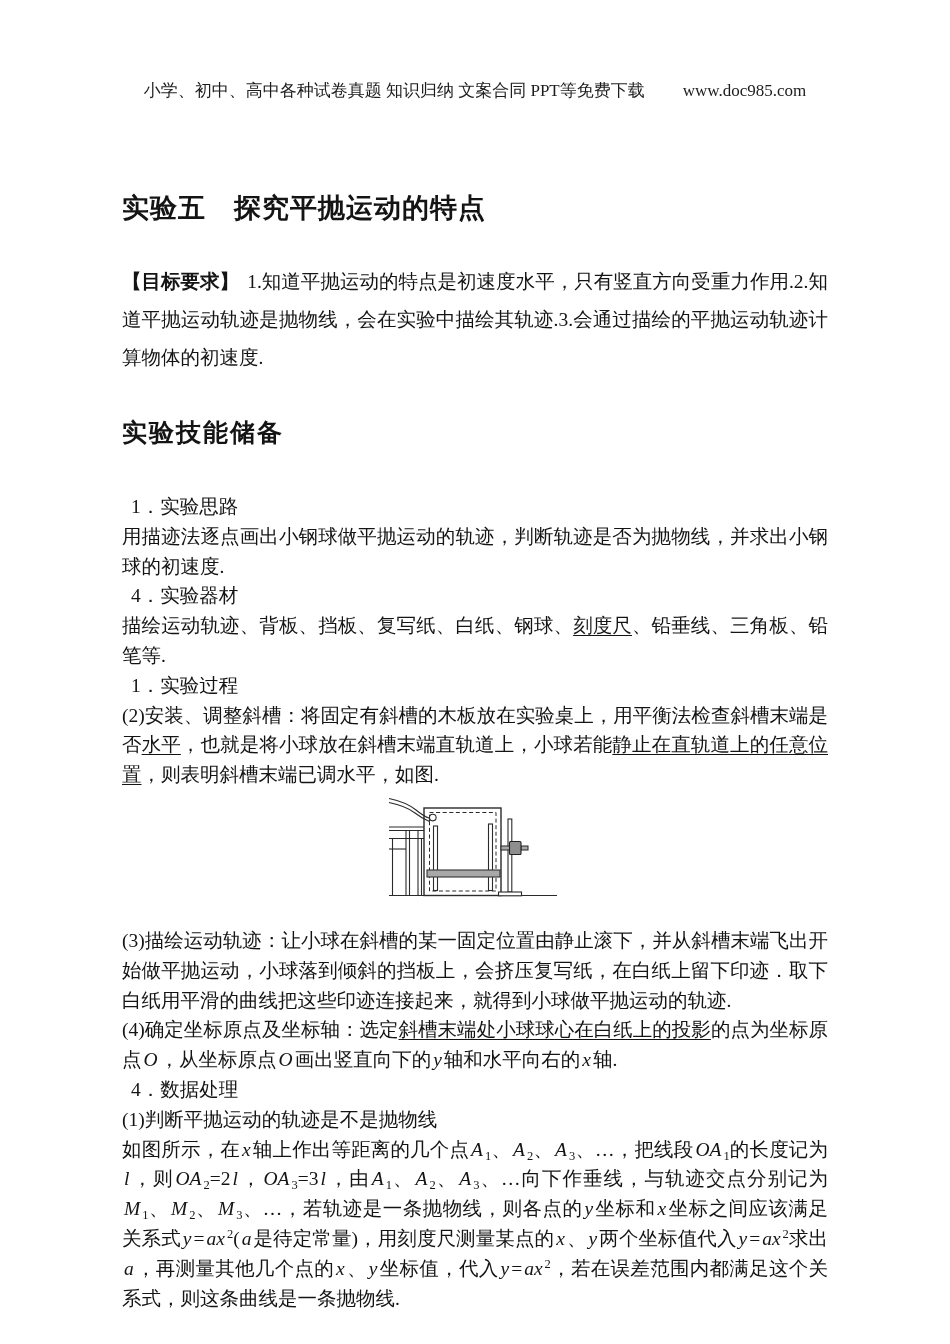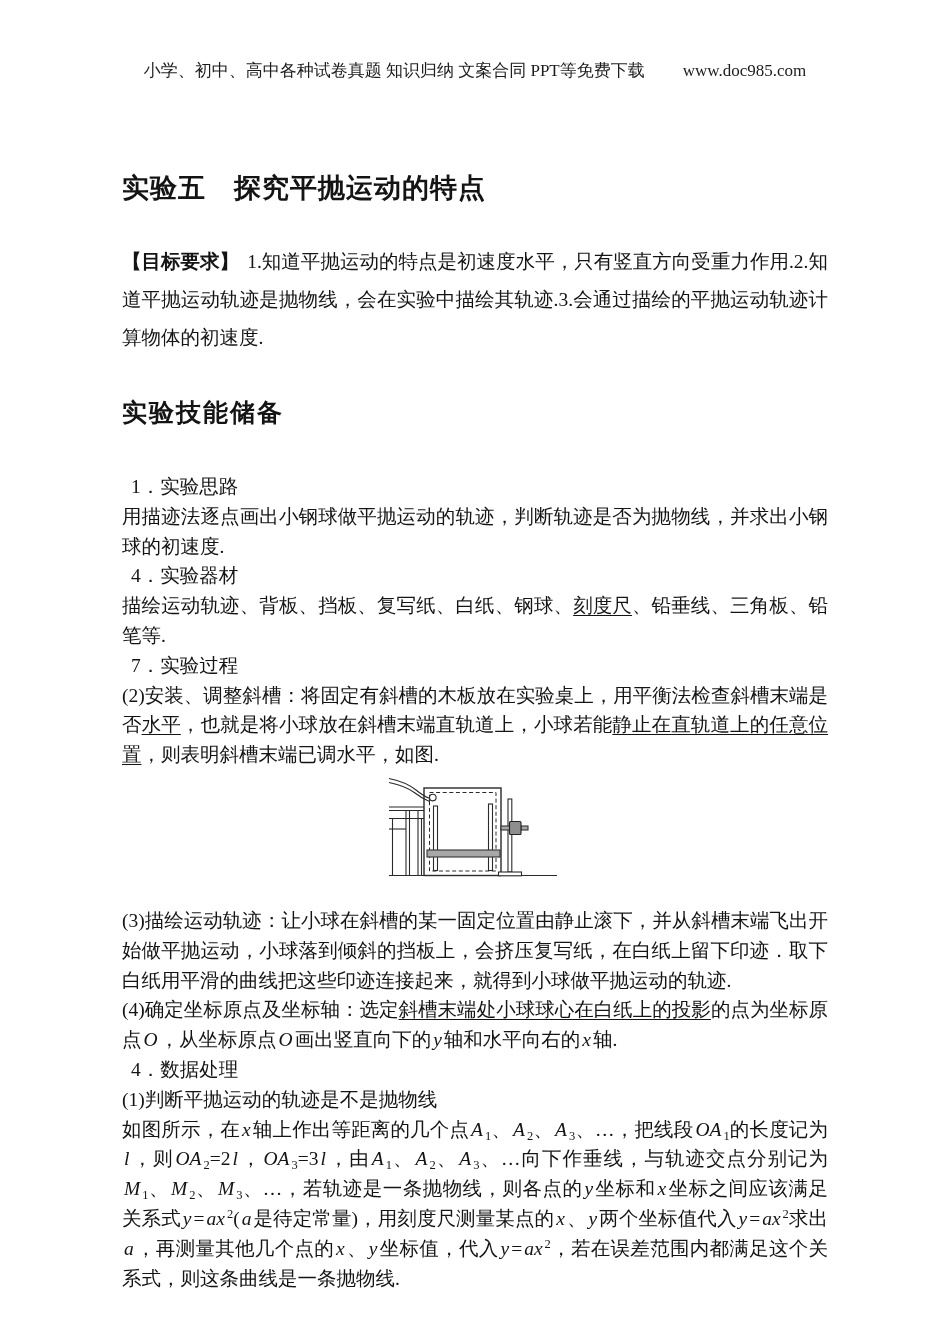--- a/index.html
+++ b/index.html
@@ -10,20 +10,21 @@
     color:#141414;
     font-family:"Liberation Serif","DejaVu Serif",serif;
     overflow:hidden;
     box-sizing:border-box;
     padding:60px 122px 0 122px;
   }
   .doc-header{
     display:flex;justify-content:center;align-items:baseline;gap:38px;
     font-size:17px;line-height:22px;color:#1c1c1c;
     white-space:nowrap;
+    margin-top:20px;
   }
   .doc-title{
     margin:88px 0 0 0;
     font-family:"Liberation Sans","DejaVu Sans",sans-serif;
     font-weight:bold;
     font-size:27px;line-height:36px;
     letter-spacing:1px;
   }
   .goal{
     margin:36px 0 0 0;
@@ -75,21 +76,21 @@
 
   <p class="goal"><span class="goal-label">【目标要求】</span><span>1.知道平抛运动的特点是初速度水平，只有竖直方向受重力作用.2.知道平抛运动轨迹是抛物线，会在实验中描绘其轨迹.3.会通过描绘的平抛运动轨迹计算物体的初速度.</span></p>
 
   <h2 class="section-heading">实验技能储备</h2>
 
   <div class="content" id="content">
       <p class="num"><span>1．实验思路</span></p>
       <p><span>用描迹法逐点画出小钢球做平抛运动的轨迹，判断轨迹是否为抛物线，并求出小钢球的初速度.</span></p>
       <p class="num"><span>4．实验器材</span></p>
       <p><span>描绘运动轨迹、背板、挡板、复写纸、白纸、钢球、</span><span class="u">刻度尺</span><span>、铅垂线、三角板、铅笔等.</span></p>
-      <p class="num"><span>7．实验过程</span></p>
+      <p class="num"><span>1．实验过程</span></p>
       <p><span>(2)安装、调整斜槽：将固定有斜槽的木板放在实验桌上，用平衡法检查斜槽末端是否</span><span class="u">水平</span><span>，也就是将小球放在斜槽末端直轨道上，小球若能</span><span class="u">静止在直轨道上的任意位置</span><span>，则表明斜槽末端已调水平，如图.</span></p>
   <div class="figure-wrap">
     <svg width="218" height="120" viewBox="0 0 218 120">
       <g stroke="#2a2a2a" stroke-width="1.1" fill="none">
 
         <line x1="23" y1="100.5" x2="191" y2="100.5"></line>
 
         <g>
           <line x1="23" y1="32" x2="60" y2="32"></line>
           <line x1="23" y1="35.5" x2="60" y2="35.5"></line>

